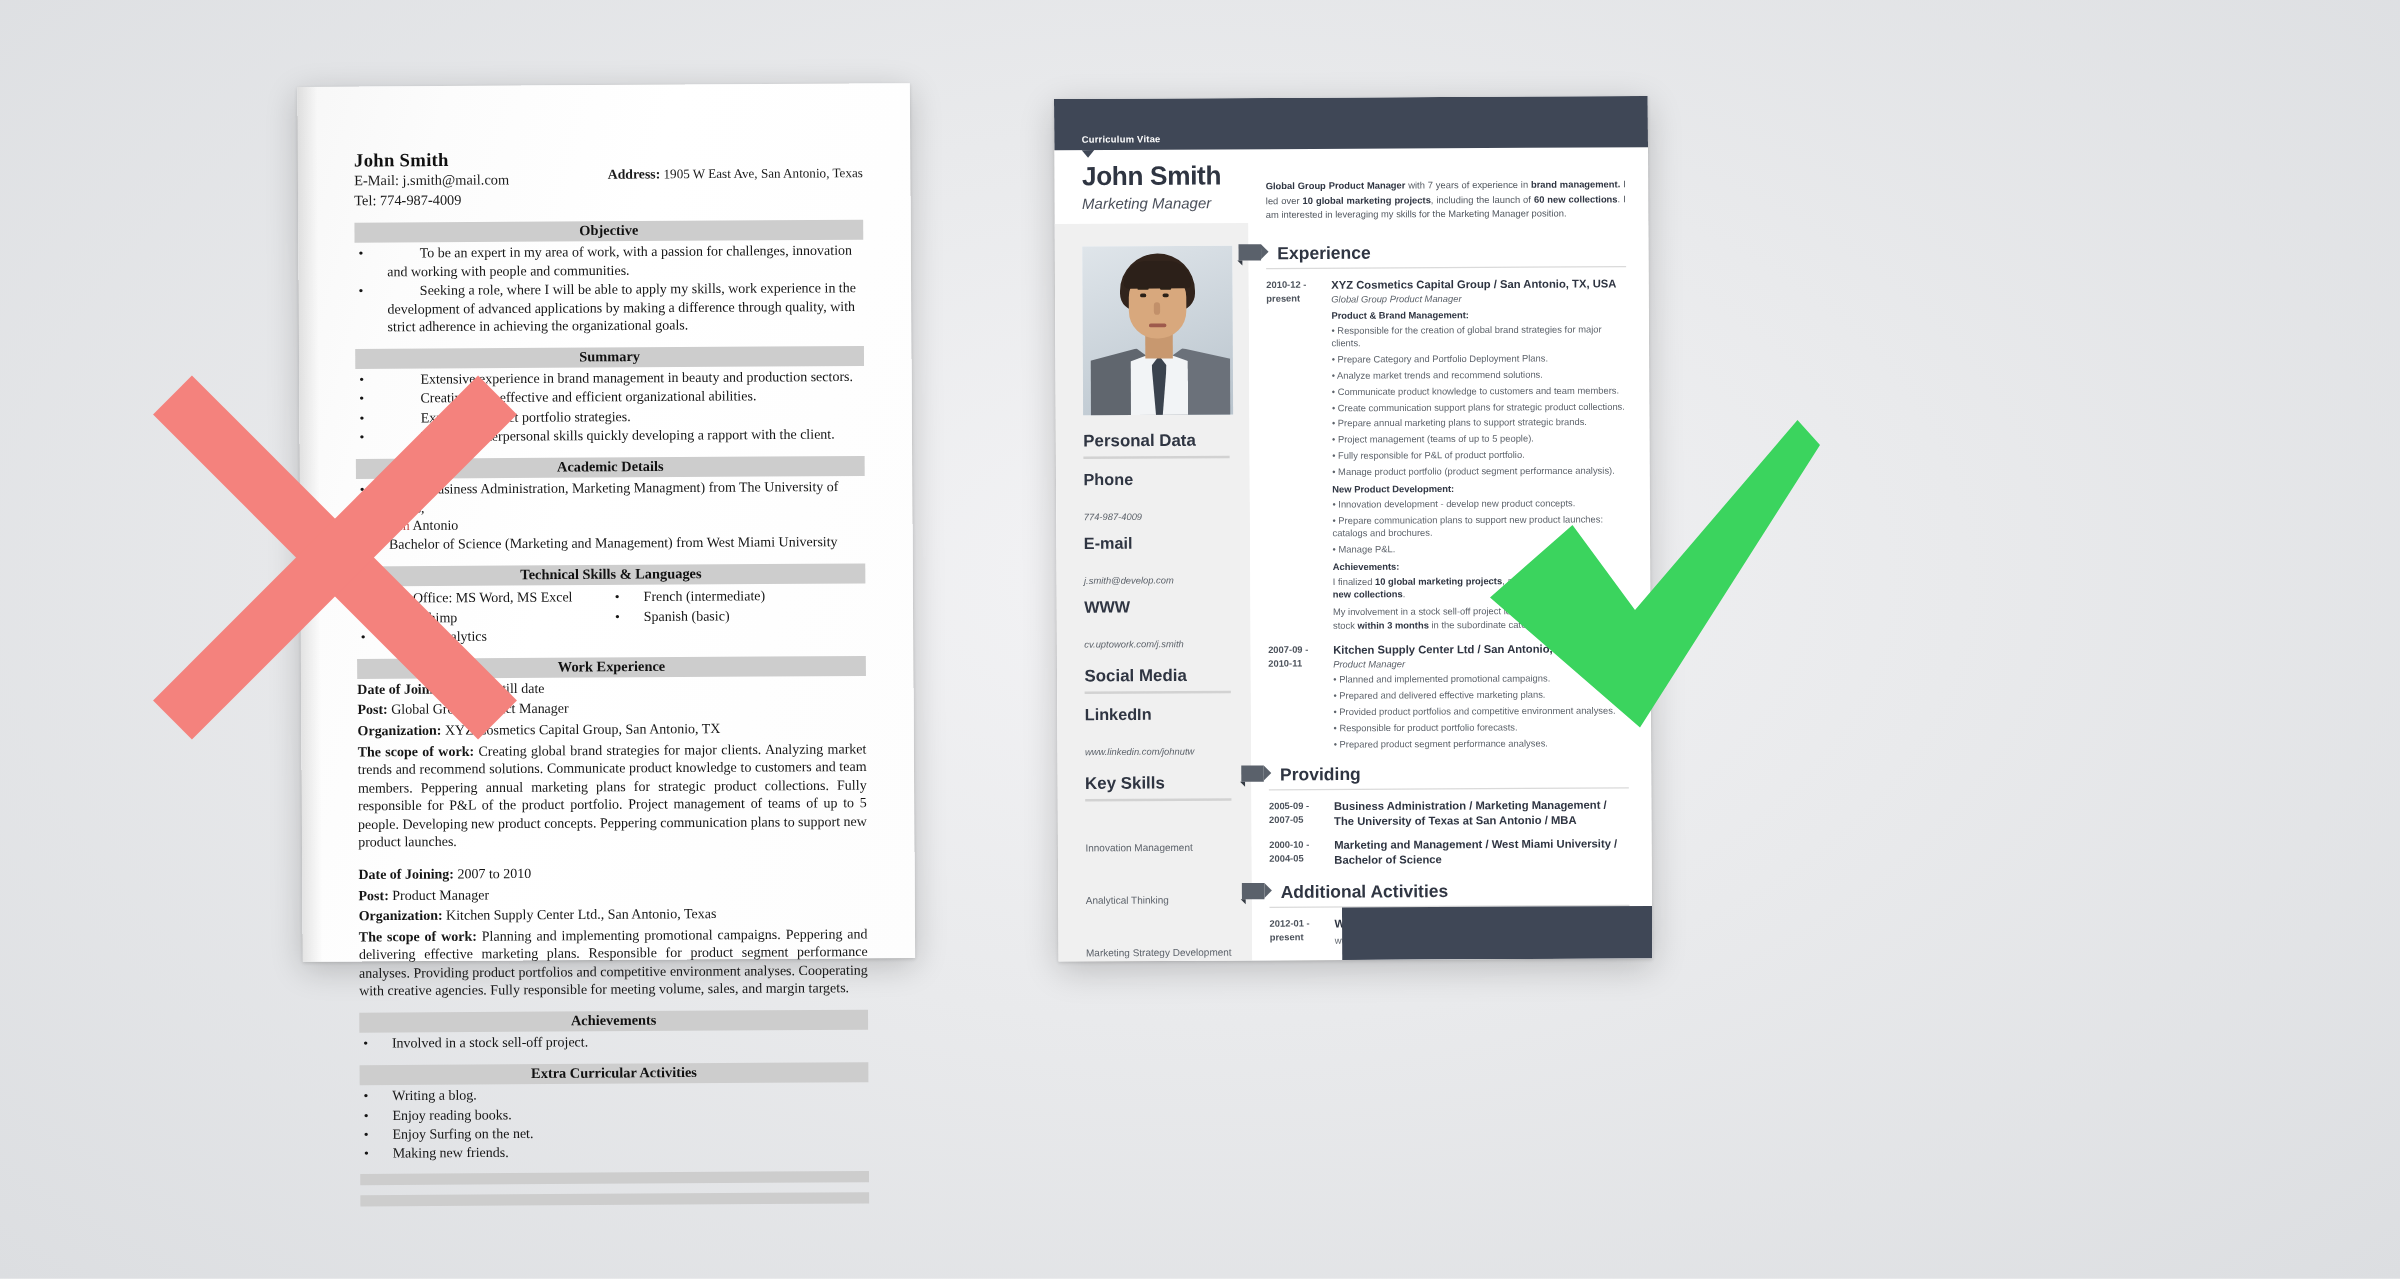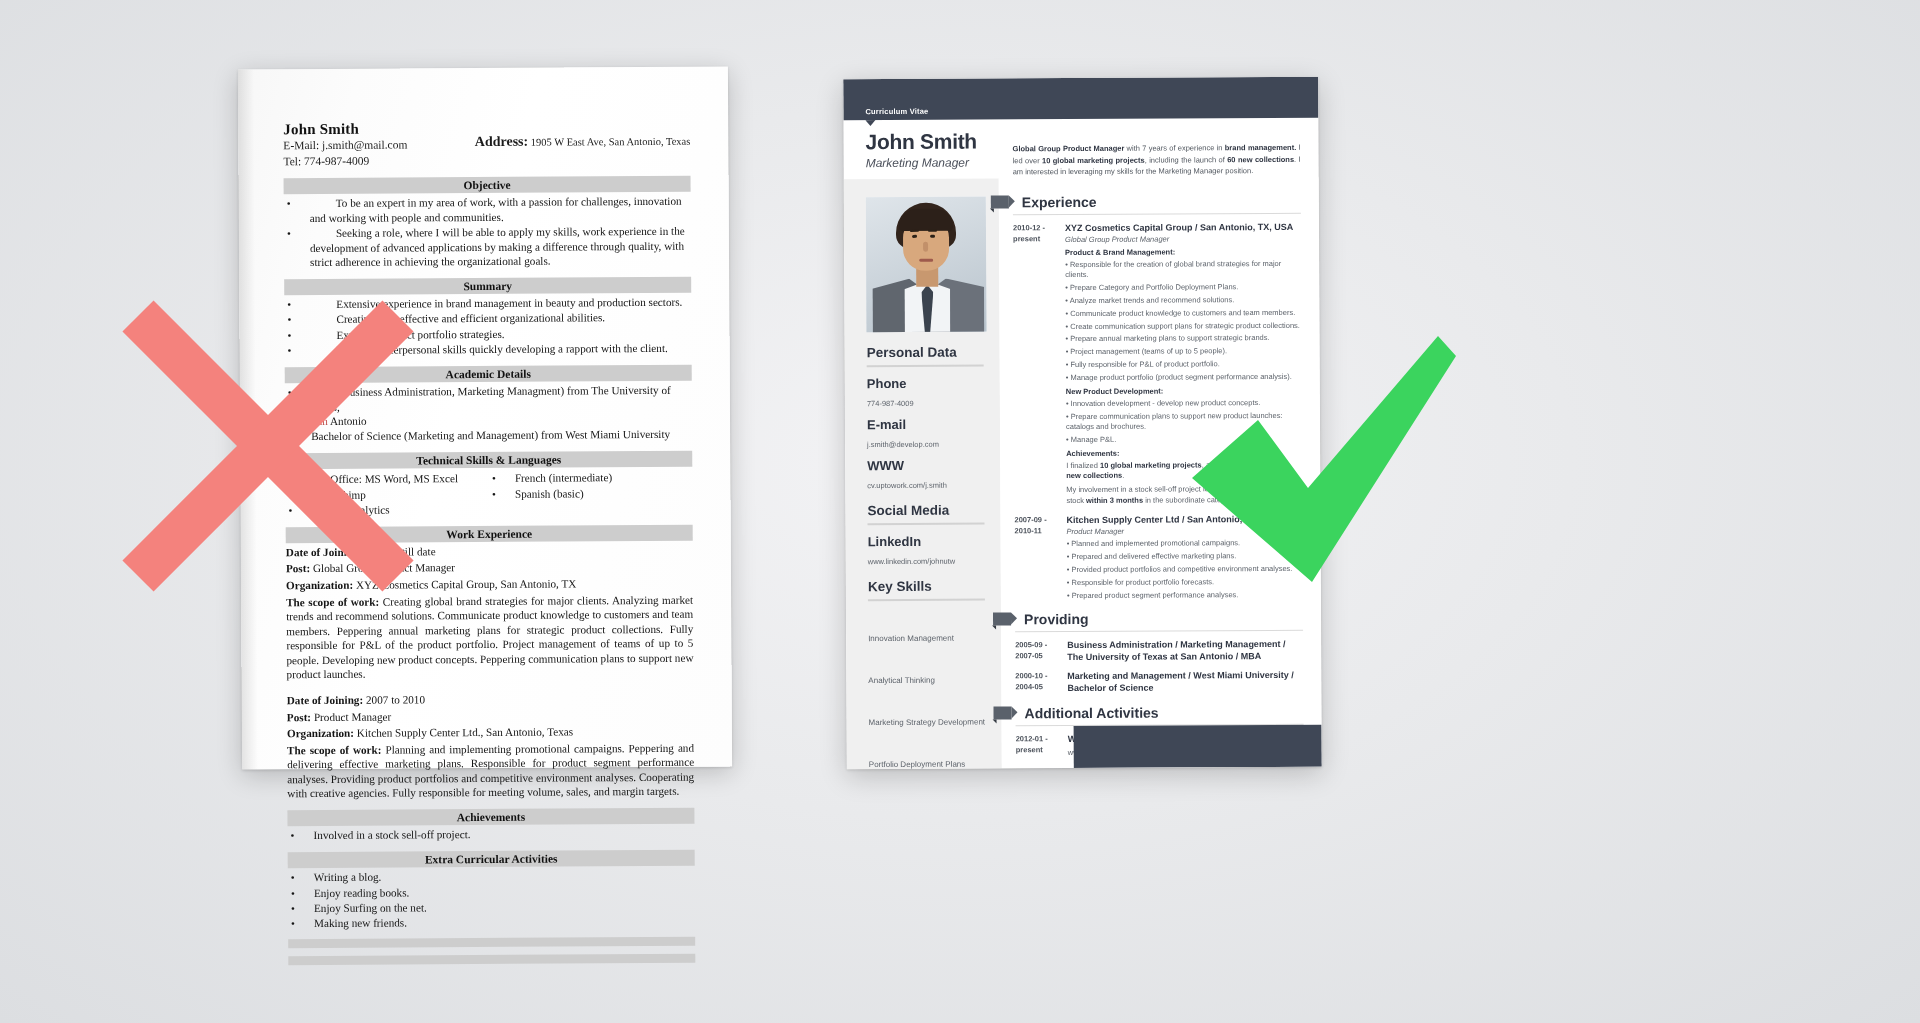--- a/index.html
+++ b/index.html
@@ -26,21 +26,21 @@
   }
   #bad-resume::before{
     content:""; position:absolute; left:0; top:0; bottom:0; width:16px;
     background: linear-gradient(90deg, rgba(0,0,0,0.10), rgba(0,0,0,0.0));
     pointer-events:none;
   }
   .bad-name { font-size: 15px; font-weight: bold; color:#111; letter-spacing:.2px; }
   .bad-contact { font-size: 11.5px; color:#1b1b1b; line-height:1.35; }
   .bad-head-row { display:flex; justify-content:space-between; align-items:flex-start; }
   .bad-addr { font-size: 10.5px; color:#1b1b1b; margin-top:14px; }
-  .bad-addr b { font-size:14px; }
+  .bad-addr b { font-size:11px; }
   .bad-secbar {
     background:#cdcdcd; text-align:center; font-weight:bold;
     font-size:11.5px; color:#111; margin: 9px 0 2px 0; padding:1px 0;
     line-height:1.25;
   }
   .bad-blankbar { background:#cdcdcd; height:9px; margin:8px 0 0 0; }
   .bad-li { display:flex; font-size:11.2px; color:#151515; line-height:1.29; margin-top:1px;}
   .bad-bullet { width:26px; flex:0 0 26px; text-align:left; padding-left:3px; }
   .bad-li-txt { flex:1; text-indent:26px; }
   .bad-li-txt.noindent { text-indent:0; }
@@ -105,21 +105,21 @@
   .ph-jacketL{position:absolute;left:6px;top:82px;width:56px;height:54px;background:#60666e;
      clip-path: polygon(66% 0%, 100% 26%, 100% 100%, 0% 100%, 0% 18%);}
   .ph-jacketR{position:absolute;left:60px;top:82px;width:58px;height:54px;background:#6b717a;
      clip-path: polygon(34% 0%, 100% 16%, 100% 100%, 0% 100%, 0% 26%);}
   .ph-tie{position:absolute;left:55px;top:88px;width:12px;height:48px;background:#3b434e;
      clip-path: polygon(50% 0%, 100% 16%, 72% 100%, 28% 100%, 0% 16%);}
 
   .side-h { font-size:13.5px; font-weight:bold; color:#2f3542; margin-top:13px; }
   .side-rule { height:2px; background:#d2d2d2; margin:5px 0 9px 0; }
   .side-lbl { font-size:13px; font-weight:bold; color:#2f3542; margin-top:9px;}
-  .side-val { font-size:7.5px; color:#5d636b; margin-top:8px;}
+  .side-val { font-size:7.5px; color:#5d636b; margin-top:18px;font-style:italic;}
   .side-skill { font-size:8px; color:#5d636b; margin-bottom:11px;margin-top:33px;}
   .sw-name{font-size:8px;color:#5d636b;margin-top:14px;}
   .sw-rate{display:flex;gap:2px;justify-content:flex-end;margin-top:4px;}
   .sw-sq{width:8px;height:8px;background:#4a515c;}
   .sw-sq.off{background:#c9cbce;}
   .sw-cap{font-size:6.5px;color:#6a7079;text-align:right;margin-top:1px;}
 
   .sec-head { display:flex; align-items:center; margin:10px 0 4px -22px; }
   .sec-flag {
     width:18px; height:13px; background:#5a616b; position:relative; flex:0 0 18px;

